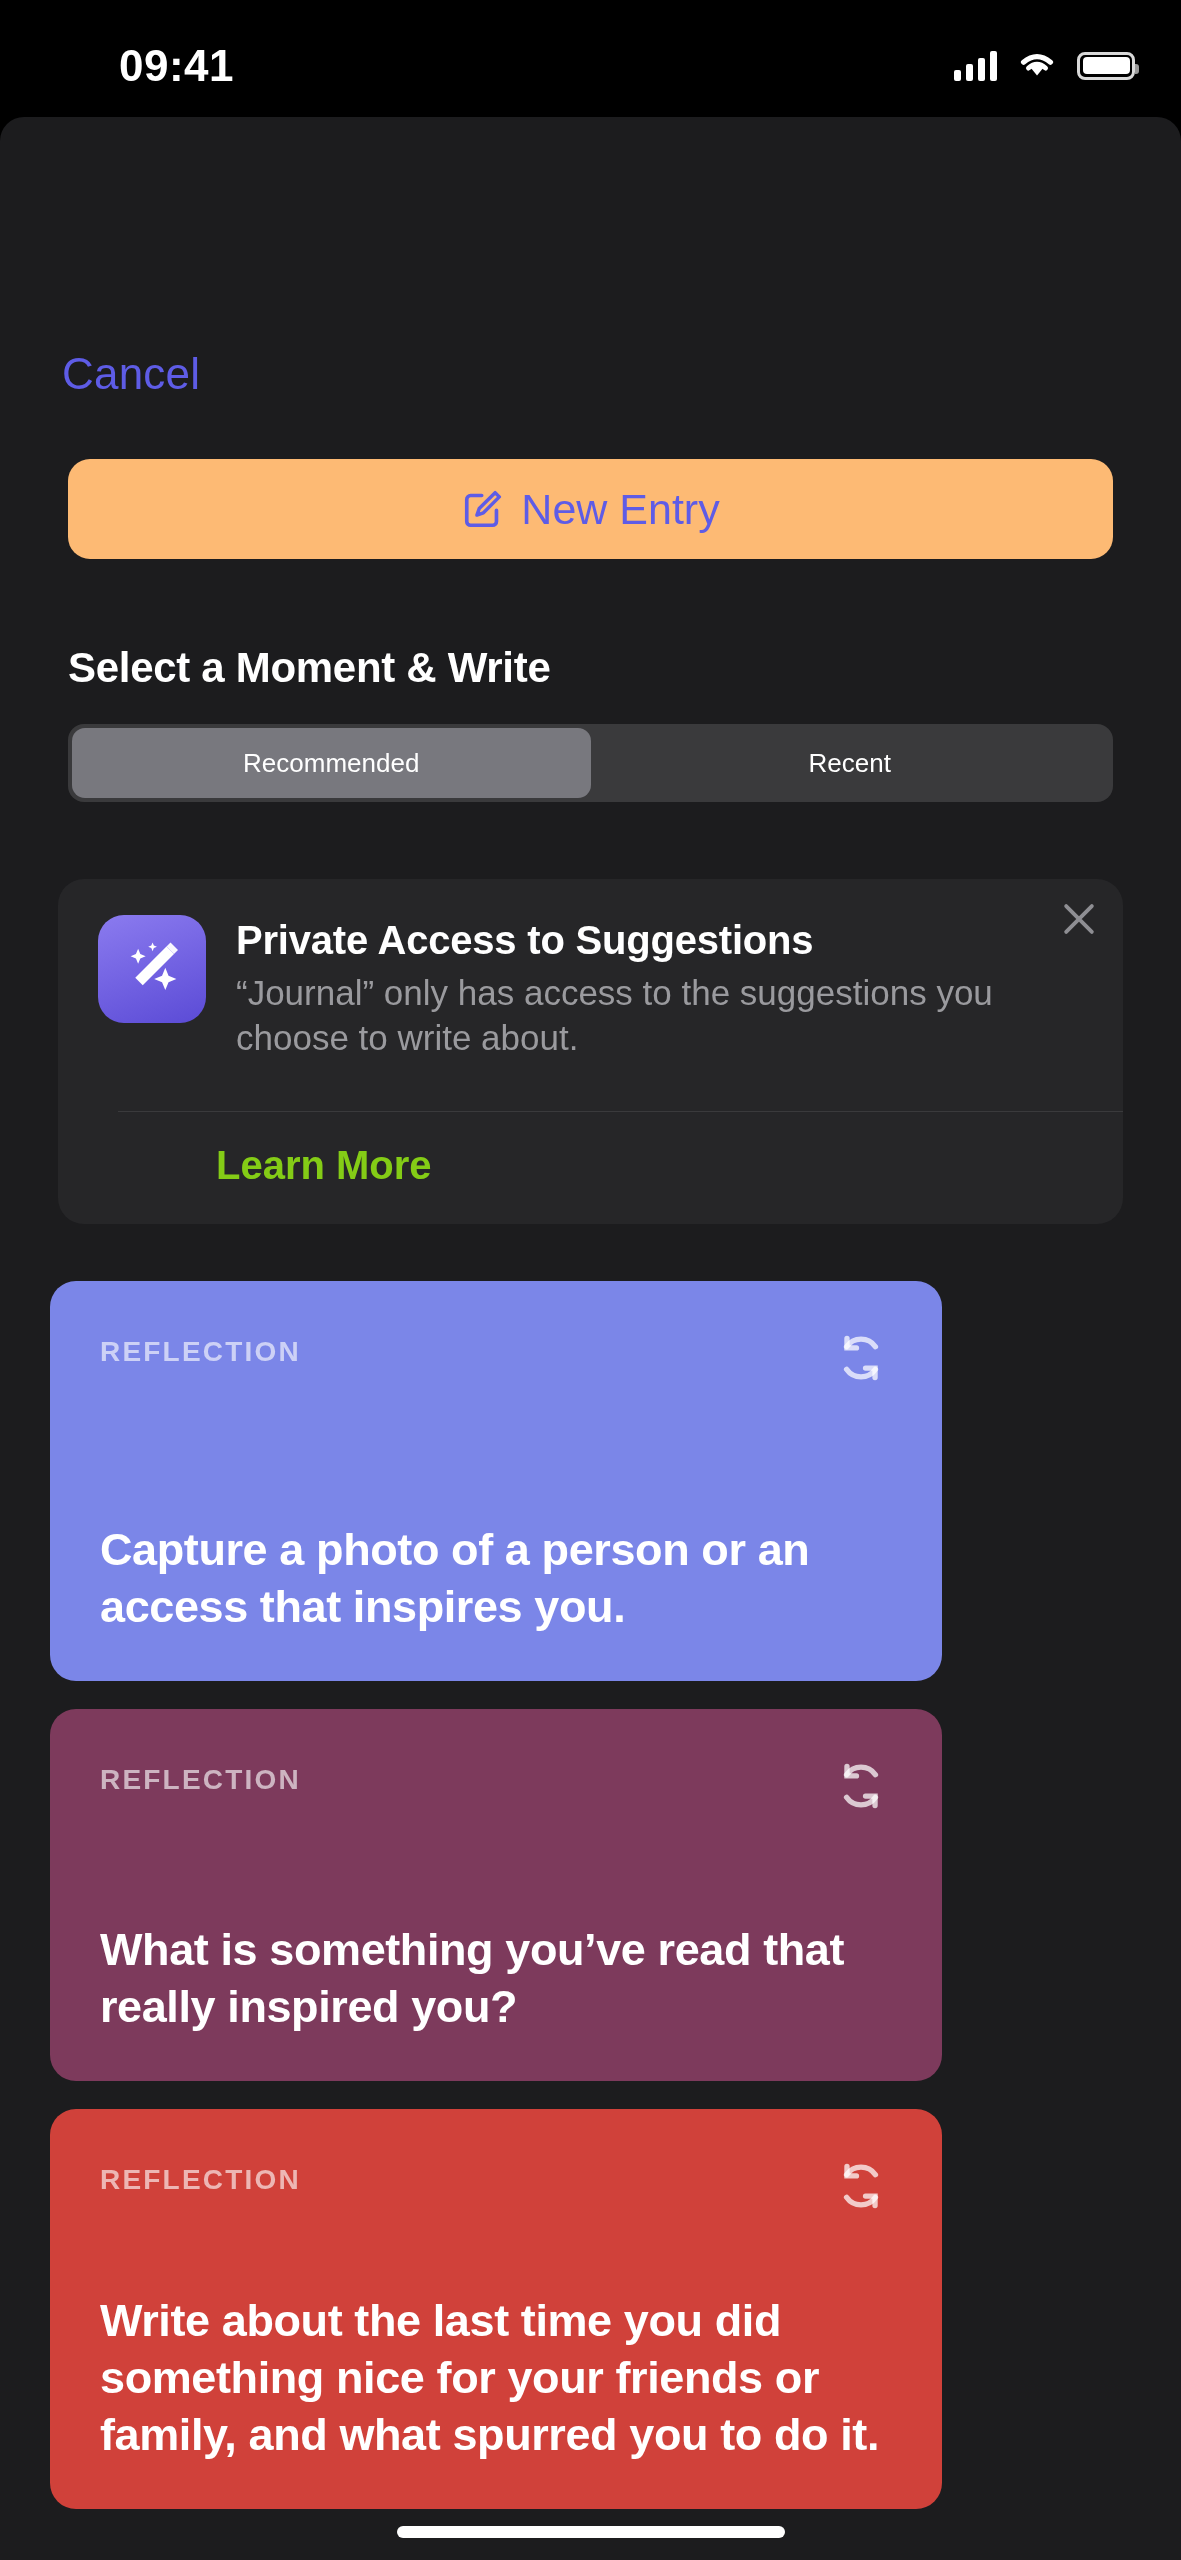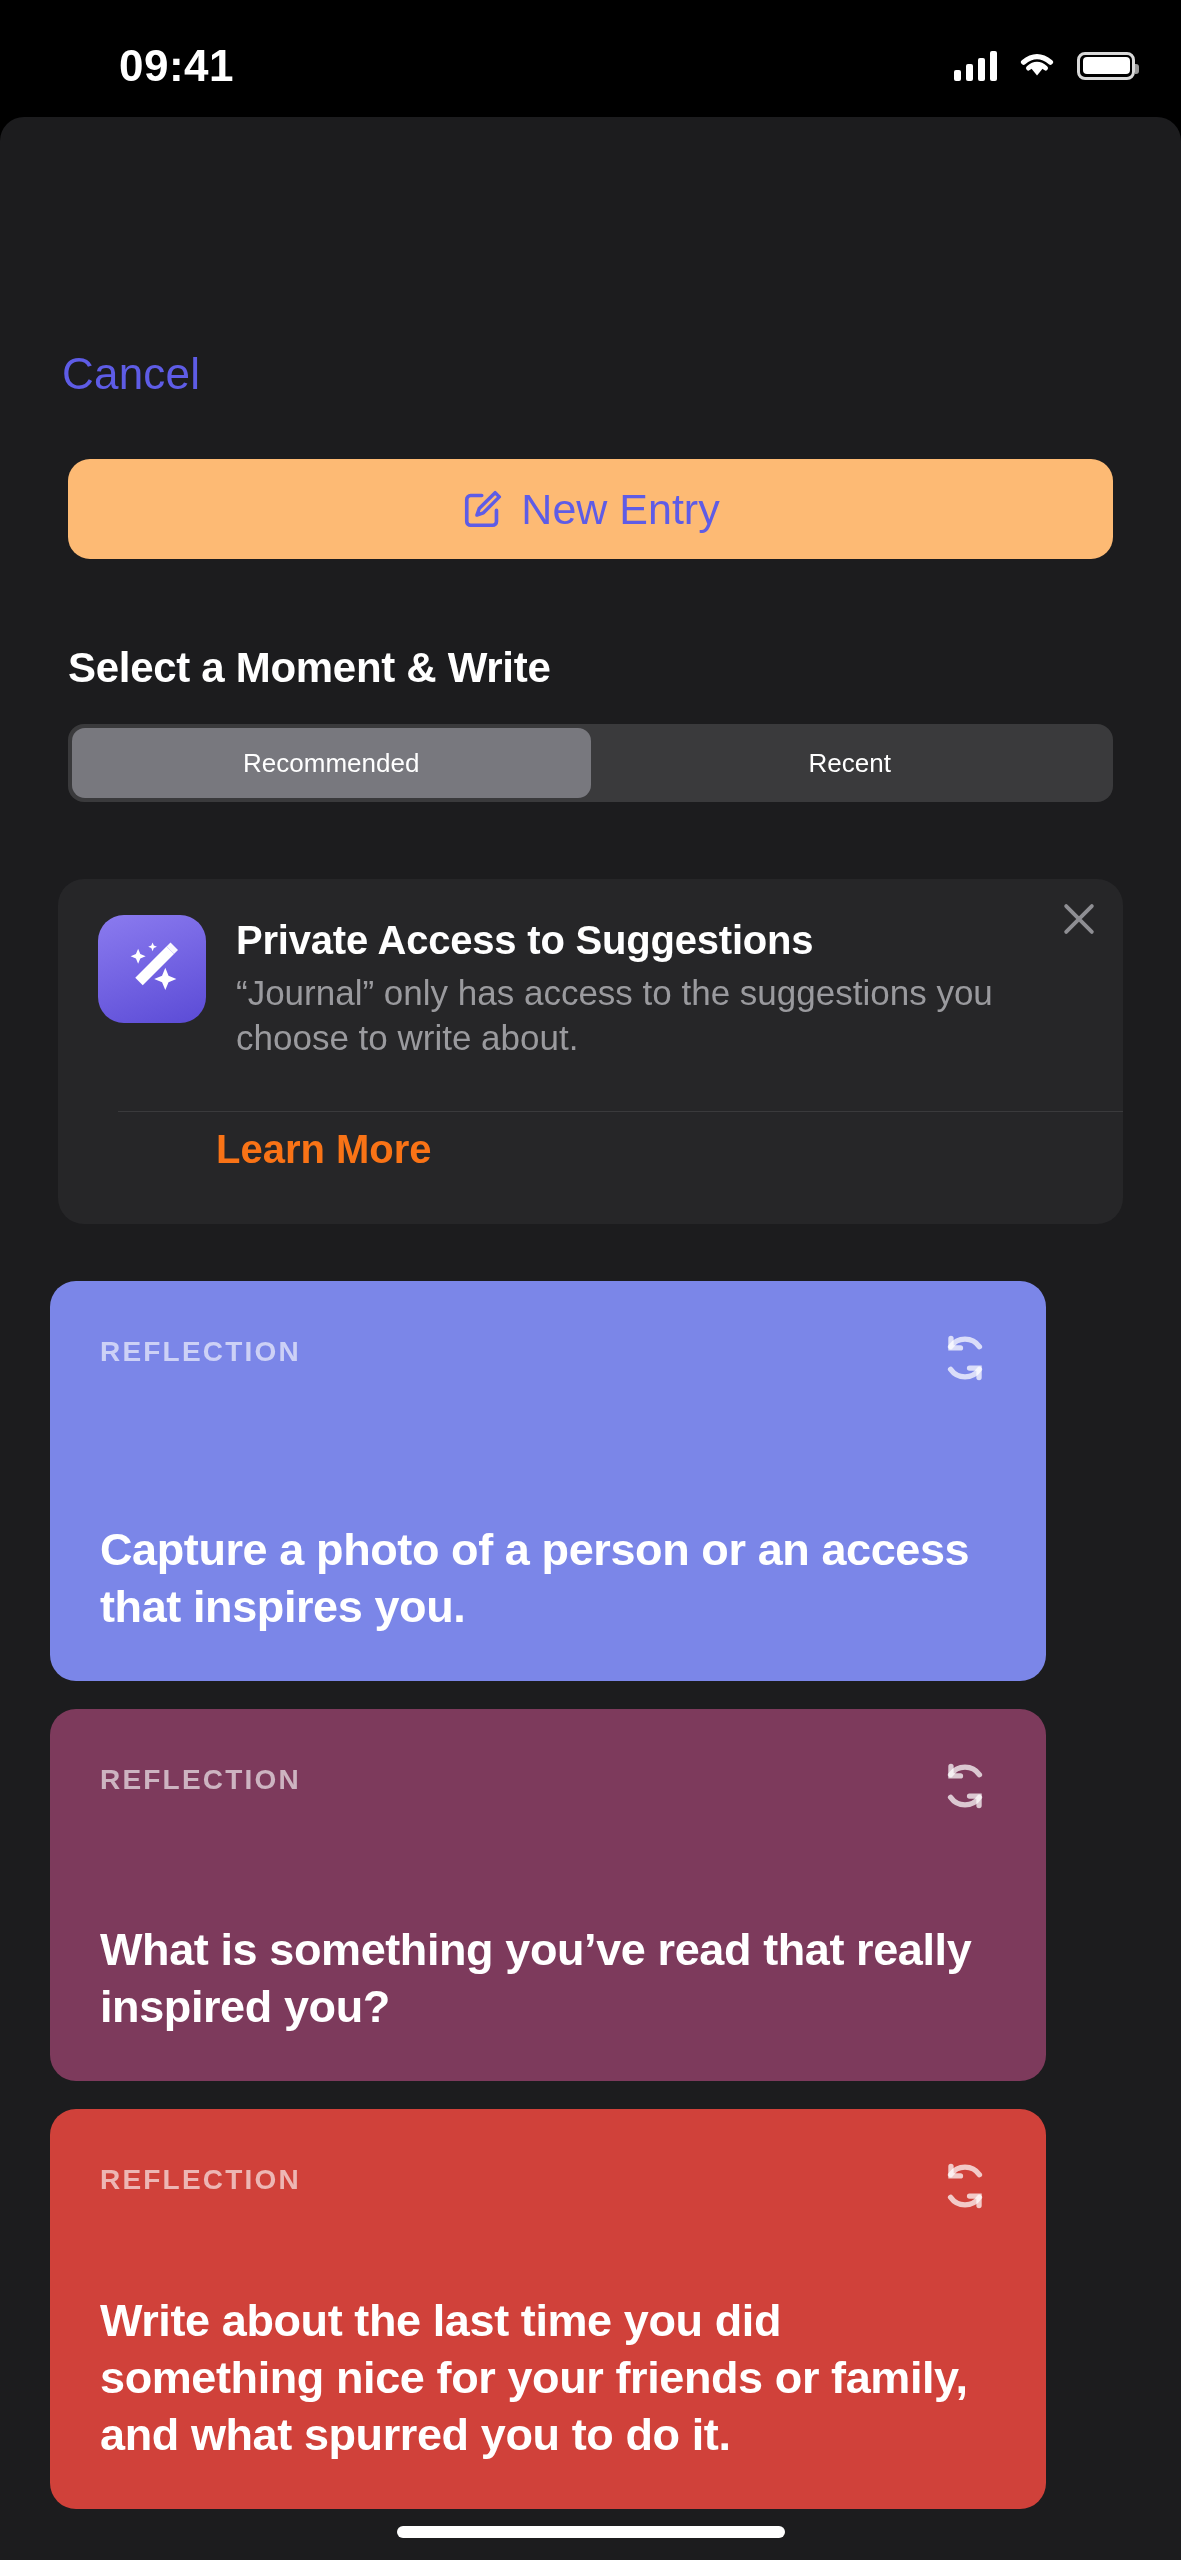--- a/index.html
+++ b/index.html
@@ -119,29 +119,29 @@
   .privacy-close{
     position:absolute; right:14px; top:10px;
     width:60px; height:60px; background:none; border:none; cursor:pointer;
     display:flex; align-items:center; justify-content:center;
   }
   .privacy-divider{
     position:absolute; left:60px; right:0; top:232px;
     height:1px; background:#3A3A3C;
   }
   .learn-more{
-    position:absolute; left:158px; top:248px;
-    font-size:40px; color:#f97316; font-weight:700;
+    position:absolute; left:158px; top:264px;
+    font-size:40px; color:#84cc16; font-weight:700;
     background:none; border:none; cursor:pointer;
     font-family:"Liberation Sans", sans-serif;
   }
 
   
   .card{
-    position:absolute; left:50px; width:996px;
+    position:absolute; left:50px; width:892px;
     border-radius:26px; overflow:hidden;
   }
   .card-kicker{
     position:absolute; top:55px; left:50px;
     font-size:28px; font-weight:700; letter-spacing:2.2px;
     color:rgba(255,255,255,.62);
   }
   .card-refresh{
     position:absolute; top:38px; right:42px;
     width:78px; height:78px; background:none; border:none; cursor:pointer;

